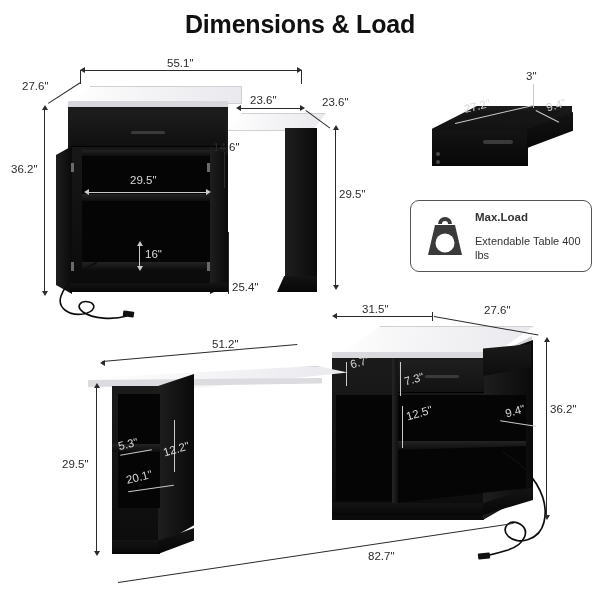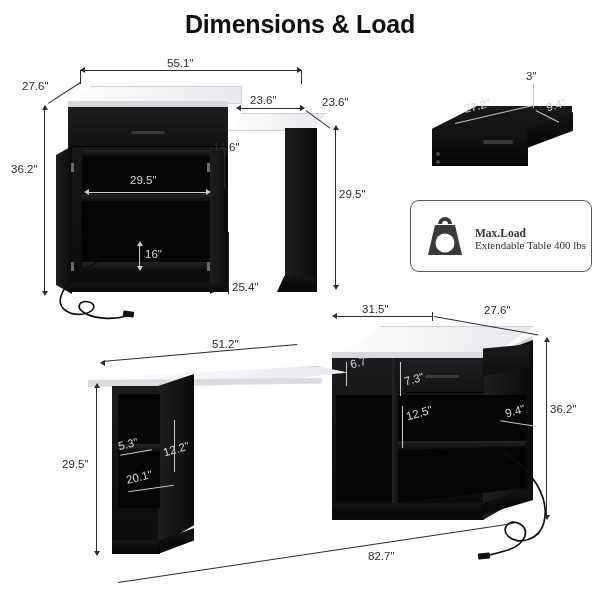--- a/index.html
+++ b/index.html
@@ -54,21 +54,21 @@
   
   .cord{position:absolute;}
   .plug{position:absolute;background:#111;border-radius:1px;}
 
   
   #loadcard{
     position:absolute;left:410px;top:200px;width:180px;height:70px;
     border:1.5px solid #555;border-radius:9px;background:#fff;
   }
   #loadcard .wt{position:absolute;left:12px;top:14px;width:44px;height:42px;}
-  #loadcard .txt{position:absolute;left:64px;top:26px;font-family:Liberation Serif, serif;}
+  #loadcard .txt{position:absolute;left:64px;top:10px;}
   #loadcard .hd{font-size:11.5px;font-weight:bold;color:#333;}
   #loadcard .ld{font-size:11px;color:#333;line-height:13.5px;margin-top:2px;}
 </style>
 </head>
 <body>
 
 <div id="title">Dimensions &amp; Load</div>
 
 <div>
 
@@ -189,21 +189,21 @@
 
 <div id="loadcard">
   <svg class="wt" viewBox="0 0 44 42">
     <path d="M22 2 a7 7 0 0 1 7 7 h-4 a3 3 0 0 0 -6 0 h-4 a7 7 0 0 1 7 -7 z" fill="#3a3a3a"></path>
     <path d="M12 10 h20 l7 30 h-34 z" fill="#3a3a3a"></path>
     <circle cx="22" cy="28" r="9.5" fill="#ffffff"></circle>
   </svg>
   <div style="position:absolute;left:20px;top:22px;width:28px;text-align:center;font-size:9px;font-weight:bold;color:#3a3a3a;">LBS</div>
   <div class="txt">
     <div class="hd">Max.Load</div>
-    <div class="ld" style="margin-top:0;">Extendable Table 400 lbs</div>
+    <div class="ld" style="margin-top:12px;">Extendable Table 400 lbs</div>
   </div>
 </div>
 
 <div>
 
   <div>
 
     <div class="marble" style="position:absolute;left:332px;top:326px;width:200px;height:32px;
          clip-path:polygon(24% 0,100% 0,76% 100%,0 100%);"></div>
     <div style="position:absolute;left:332px;top:352px;width:152px;height:9px;background:#dadade;"></div>

